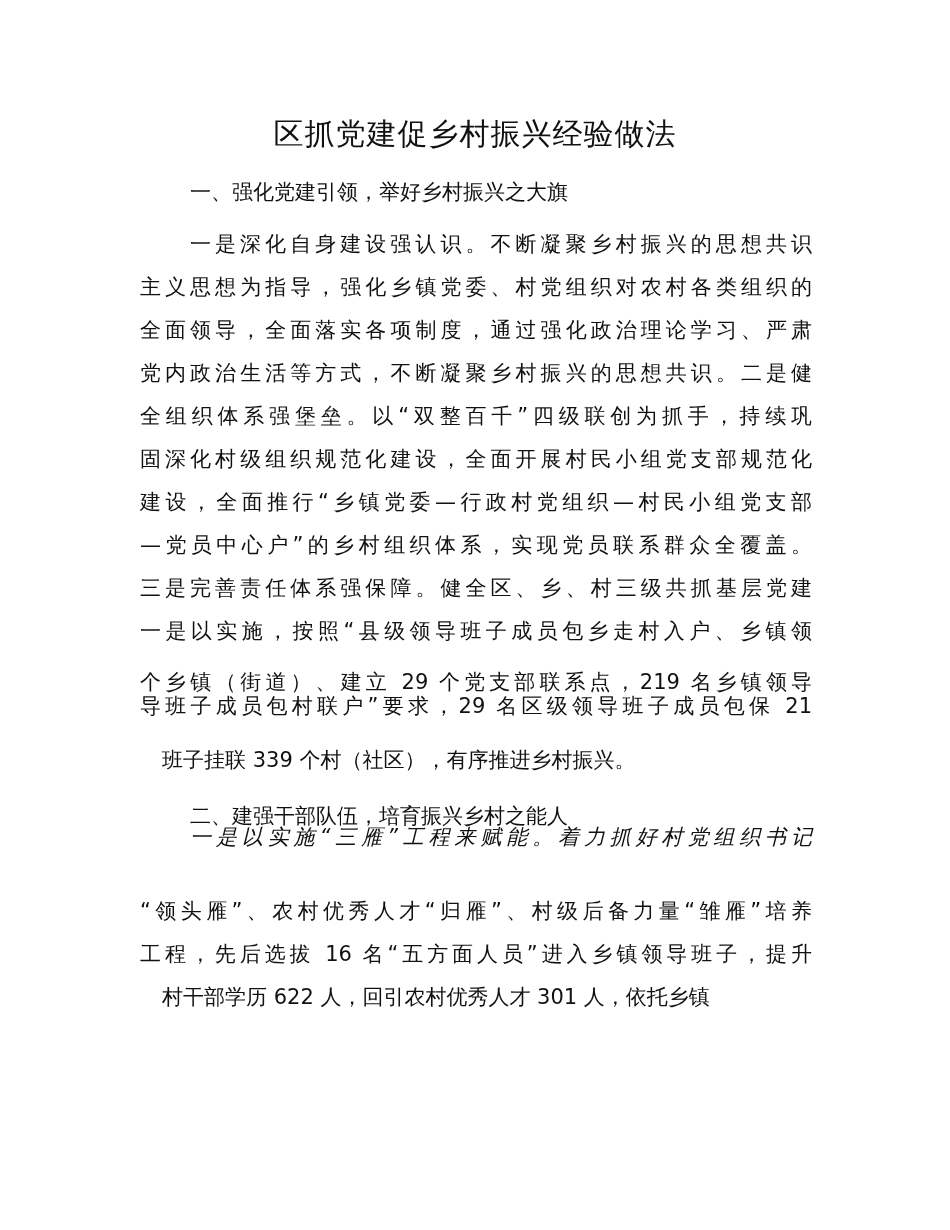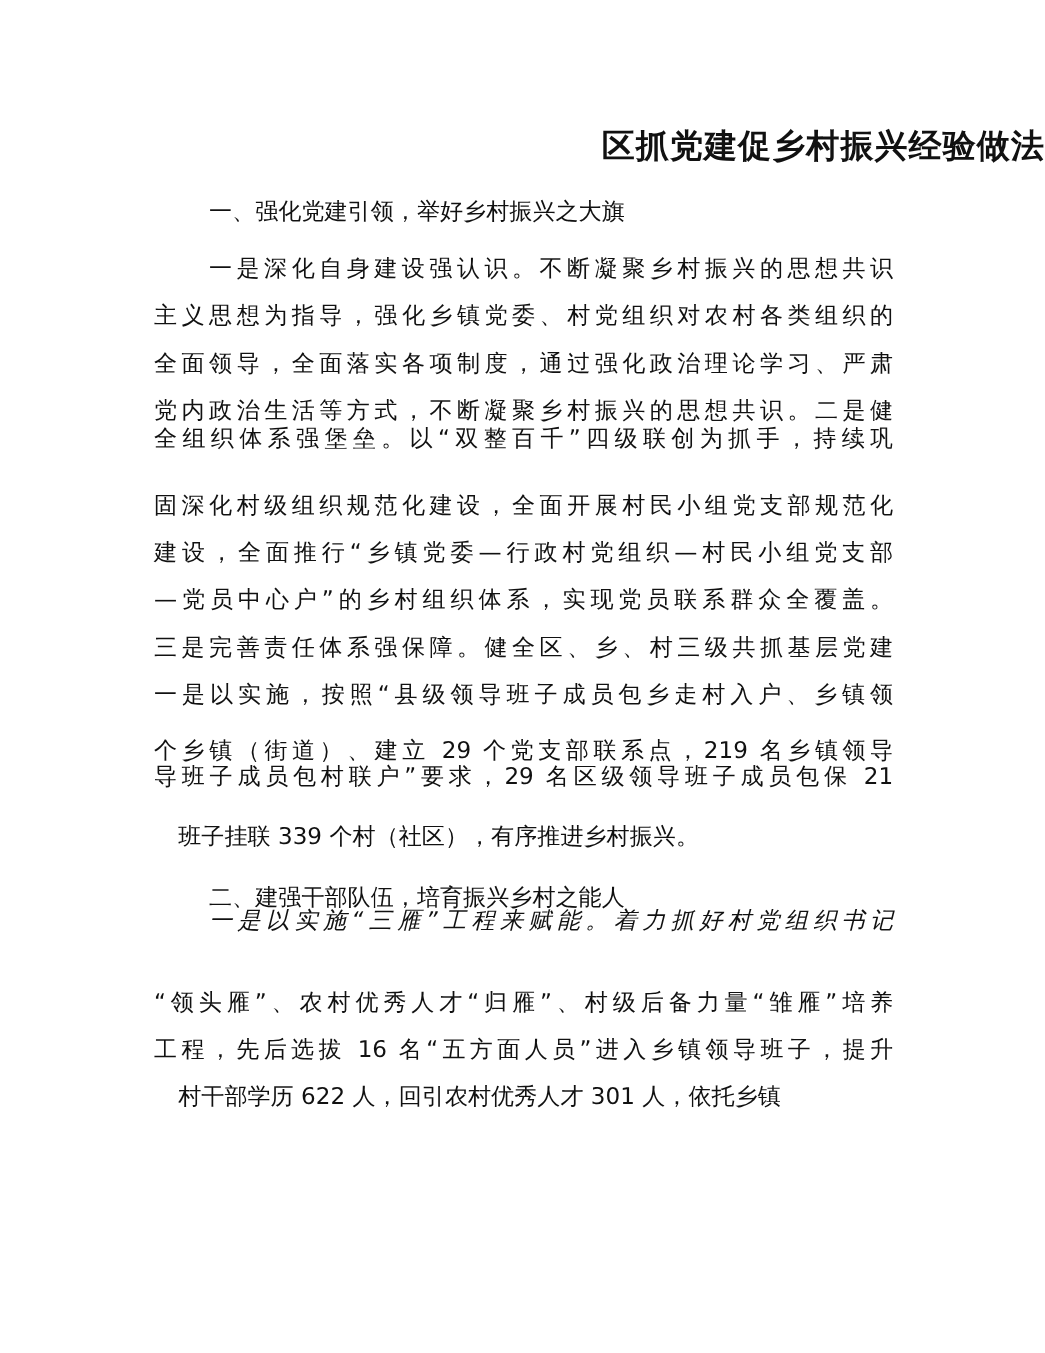--- a/index.html
+++ b/index.html
@@ -20,25 +20,25 @@
       left: 0;
       top: 0;
       width: 950px;
       height: 1230px;
     }
     .title {
       position: absolute;
       left: 0;
       width: 950px;
       top: 112px;
-      text-align: right;
+      text-align: center;
       font-size: 30px;
       line-height: 44px;
       letter-spacing: 1px;
-      font-weight: bold;
+      font-weight: normal;
       margin: 0;
     }
     .line {
       position: absolute;
       left: 140px;
       width: 672px;
       font-size: 21px;
       line-height: 30px;
       white-space: nowrap;
       margin: 0;
@@ -61,21 +61,21 @@
 <body>
 
 <div class="page">
   <h1 class="title">区抓党建促乡村振兴经验做法</h1>
   <div id="body-lines">
       <p class="line indent heading" style="top: 177px;">一、强化党建引领，举好乡村振兴之大旗</p>
       <p class="line indent" style="top: 229px;">一是深化自身建设强认识。不断凝聚乡村振兴的思想共识</p>
       <p class="line" style="top: 272px;">主义思想为指导，强化乡镇党委、村党组织对农村各类组织的</p>
       <p class="line" style="top: 315px;">全面领导，全面落实各项制度，通过强化政治理论学习、严肃</p>
       <p class="line" style="top: 358px;">党内政治生活等方式，不断凝聚乡村振兴的思想共识。二是健</p>
-      <p class="line" style="top: 383px;">全组织体系强堡垒。以“双整百千”四级联创为抓手，持续巩</p>
+      <p class="line" style="top: 401px;">全组织体系强堡垒。以“双整百千”四级联创为抓手，持续巩</p>
       <p class="line" style="top: 444px;">固深化村级组织规范化建设，全面开展村民小组党支部规范化</p>
       <p class="line" style="top: 487px;">建设，全面推行“乡镇党委—行政村党组织—村民小组党支部</p>
       <p class="line" style="top: 530px;">—党员中心户”的乡村组织体系，实现党员联系群众全覆盖。</p>
       <p class="line" style="top: 573px;">三是完善责任体系强保障。健全区、乡、村三级共抓基层党建</p>
       <p class="line" style="top: 616px;">一是以实施，按照“县级领导班子成员包乡走村入户、乡镇领</p>
       <p class="line" style="top: 691px;">导班子成员包村联户”要求，29 名区级领导班子成员包保 21</p>
       <p class="line" style="top: 667px;">个乡镇（街道）、建立 29 个党支部联系点，219 名乡镇领导</p>
       <p class="line last" style="top: 745px;">班子挂联 339 个村（社区），有序推进乡村振兴。</p>
       <p class="line indent heading" style="top: 801px;">二、建强干部队伍，培育振兴乡村之能人</p>
       <p class="line indent" style="top: 822px; font-style: italic;">一是以实施“三雁”工程来赋能。着力抓好村党组织书记</p>

